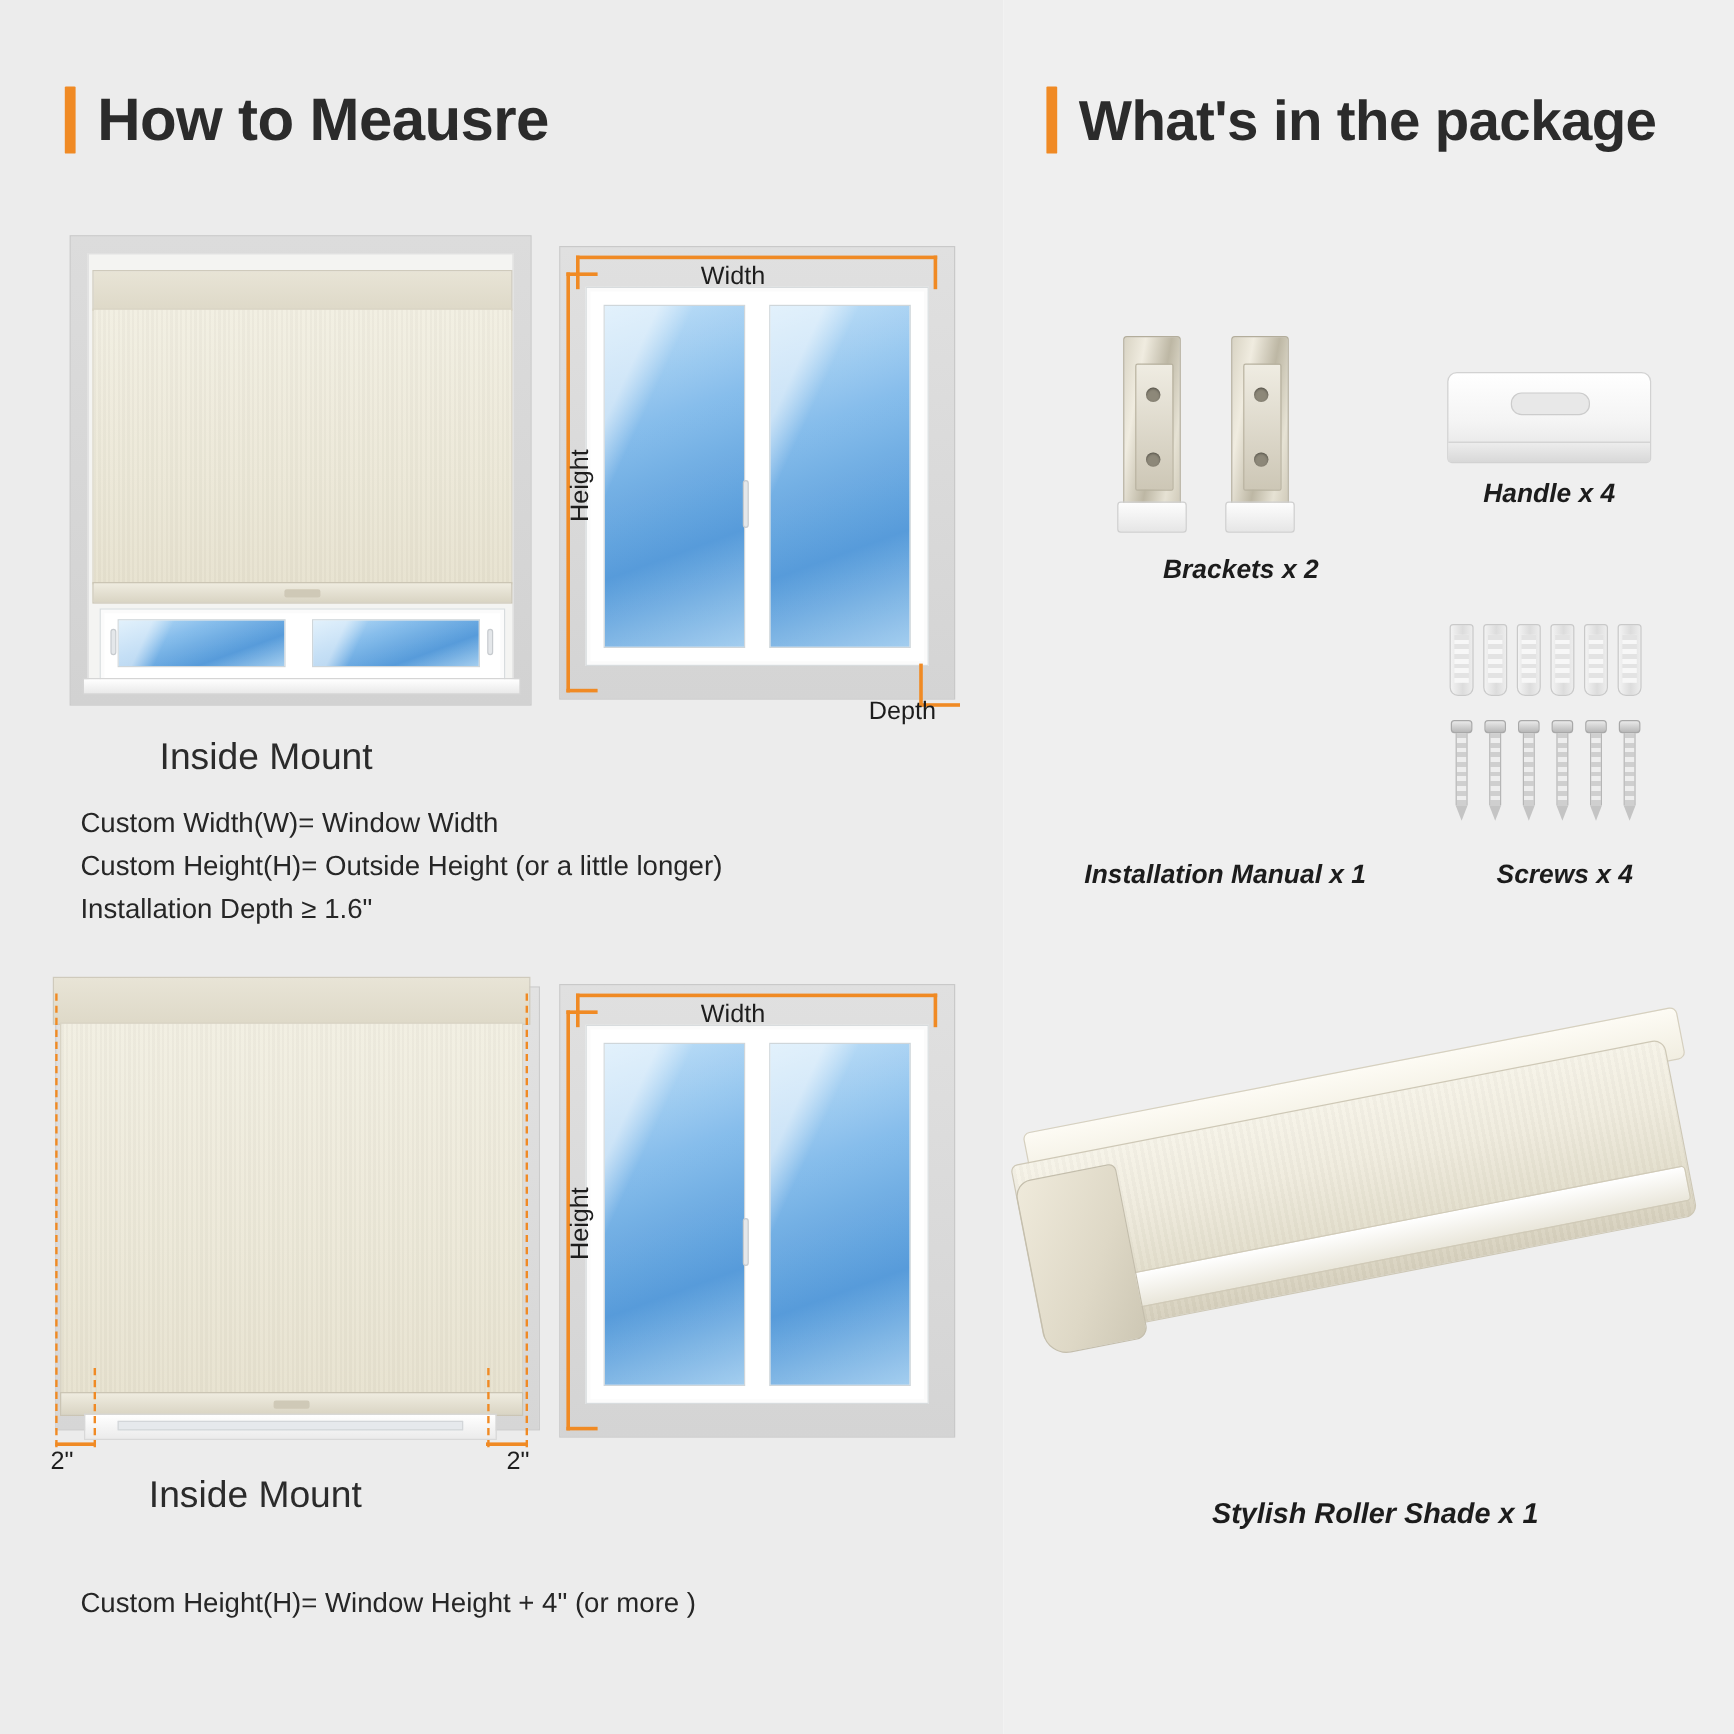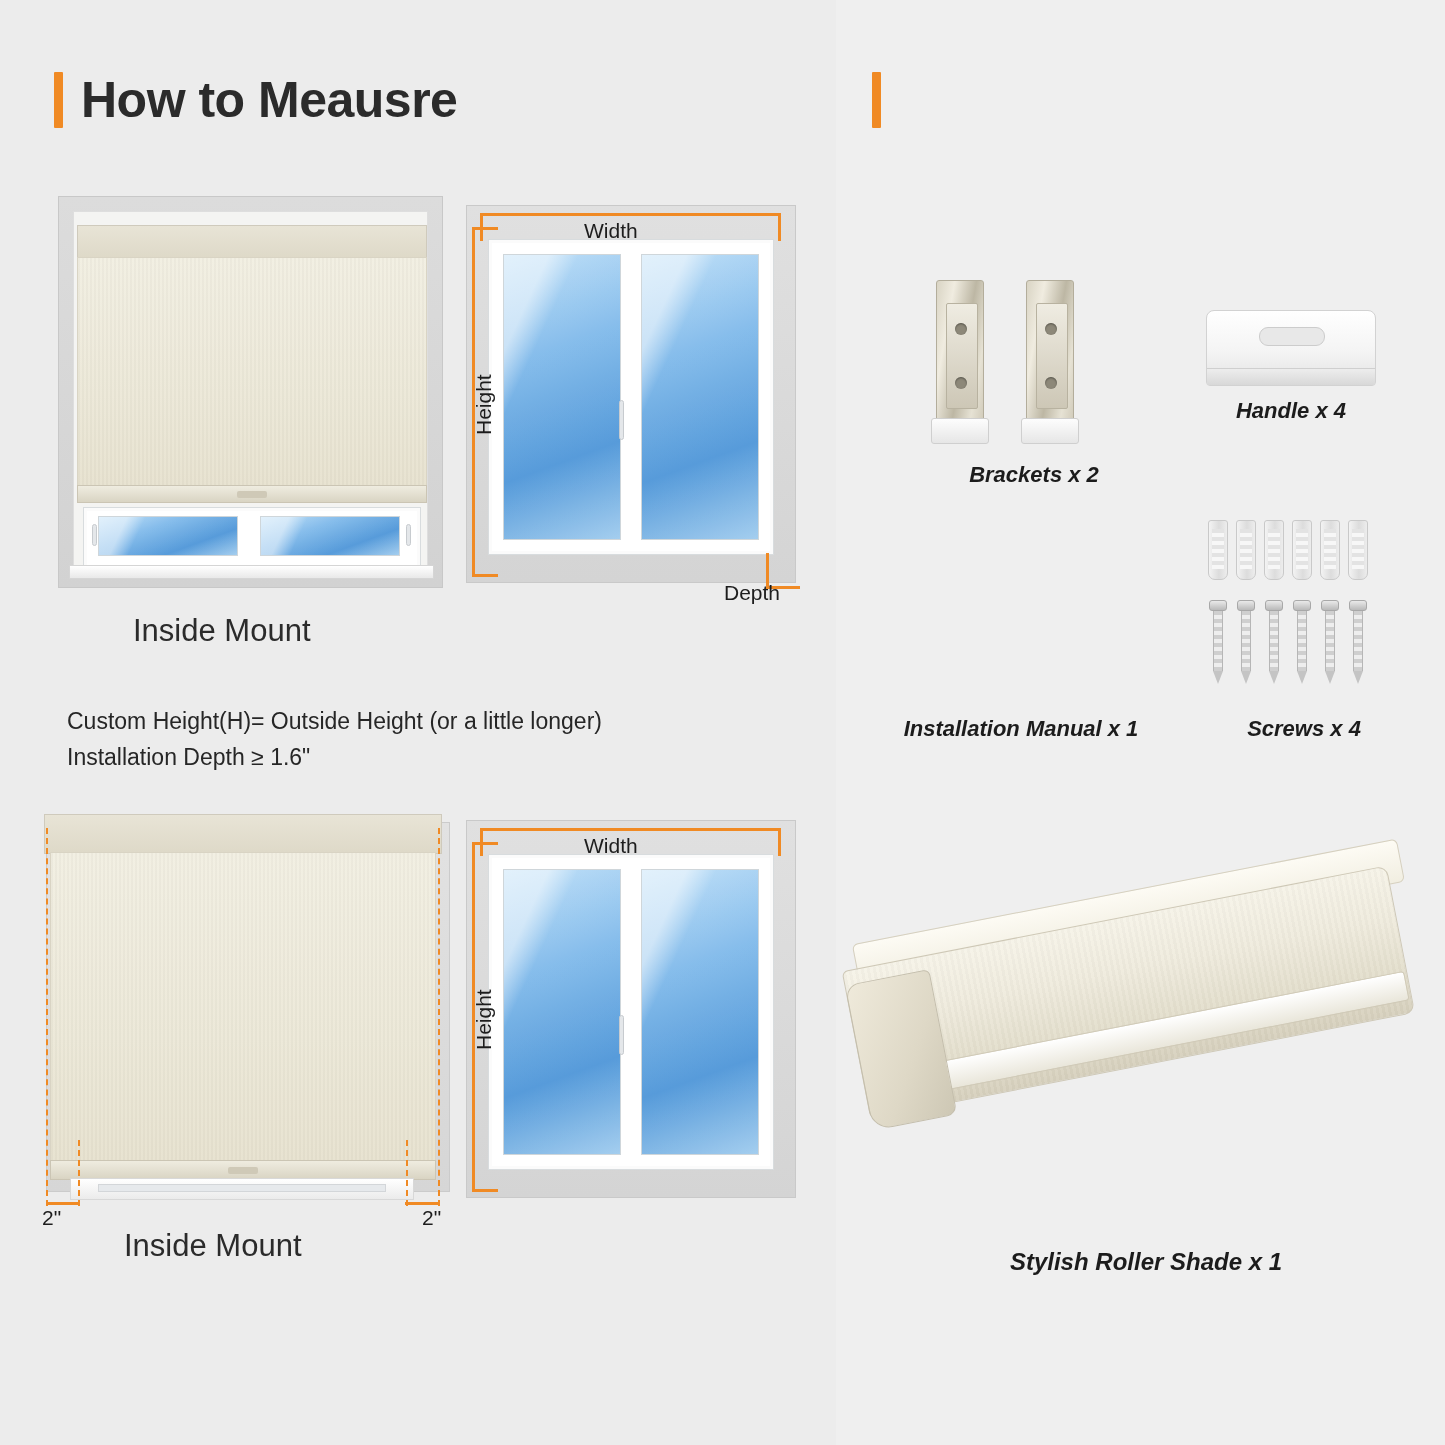--- a/index.html
+++ b/index.html
@@ -410,20 +410,21 @@
       <div class="tick" style="left:6px; top:22px; width:26px; height:3px;"></div>
       <div class="tick" style="left:6px; top:369px; width:26px; height:3px;"></div>
       <span class="lbl-v" style="left:6px; top:230px;">Height</span>
 
       <div class="tick" style="left:300px; top:348px; width:3px; height:36px;"></div>
       <div class="tick" style="left:300px; top:381px; width:34px; height:3px;"></div>
       <span class="lbl" style="left:258px; top:376px;">Depth</span>
     </div>
 
     <div class="mount-title" style="left:133px; top:613px;">Inside Mount</div>
+    <div class="spec" style="left:67px; top:672px;">Custom Width(W)= Window Width</div>
     <div class="spec" style="left:67px; top:708px;">Custom Height(H)= Outside Height (or a little longer)</div>
     <div class="spec" style="left:67px; top:744px;">Installation Depth ≥ 1.6"</div>
 
     <div style="position:absolute; left:40px; top:810px; width:410px; height:398px;">
 
       <div style="position:absolute; left:6px; top:12px; right:0; bottom:16px; background:linear-gradient(180deg,#e2e2e2,#d6d6d6); border:1px solid #cbcbcb;"></div>
 
       <div class="shade-head" style="left:4px; top:4px; width:398px; height:40px;"></div>
       <div class="shade-fabric" style="position:absolute; left:10px; top:42px; width:386px; height:310px;"></div>
       <div class="shade-rail" style="position:absolute; left:10px; top:350px; width:386px; height:20px;">
@@ -462,28 +463,30 @@
       <div class="tick" style="left:14px; top:8px; width:301px; height:3px;"></div>
       <span class="lbl" style="left:118px; top:14px;">Width</span>
 
       <div class="tick" style="left:6px; top:22px; width:3px; height:350px;"></div>
       <div class="tick" style="left:6px; top:22px; width:26px; height:3px;"></div>
       <div class="tick" style="left:6px; top:369px; width:26px; height:3px;"></div>
       <span class="lbl-v" style="left:6px; top:230px;">Height</span>
     </div>
 
     <div class="mount-title" style="left:124px; top:1228px;">Inside Mount</div>
+    <div class="spec" style="left:67px; top:1322px;">Custom Height(H)= Window Height + 4" (or more )</div>
   </div>
 
   <div class="divider-strip"></div>
 
   <div class="right-panel">
 
     <div class="heading" id="heading-right">
       <span class="bar"></span>
+      <span class="txt">What's in the package</span>
     </div>
 
     <div style="position:absolute; left:78px; top:270px; width:200px; height:180px;">
       <div class="bracket" style="left:22px; top:10px;">
         <span class="bracket-hole" style="left:18px; top:42px;"></span>
         <span class="bracket-hole" style="left:18px; top:96px;"></span>
       </div>
       <div class="bracket-base" style="left:17px; top:148px;"></div>
       <div class="bracket" style="left:112px; top:10px;">
         <span class="bracket-hole" style="left:18px; top:42px;"></span>

